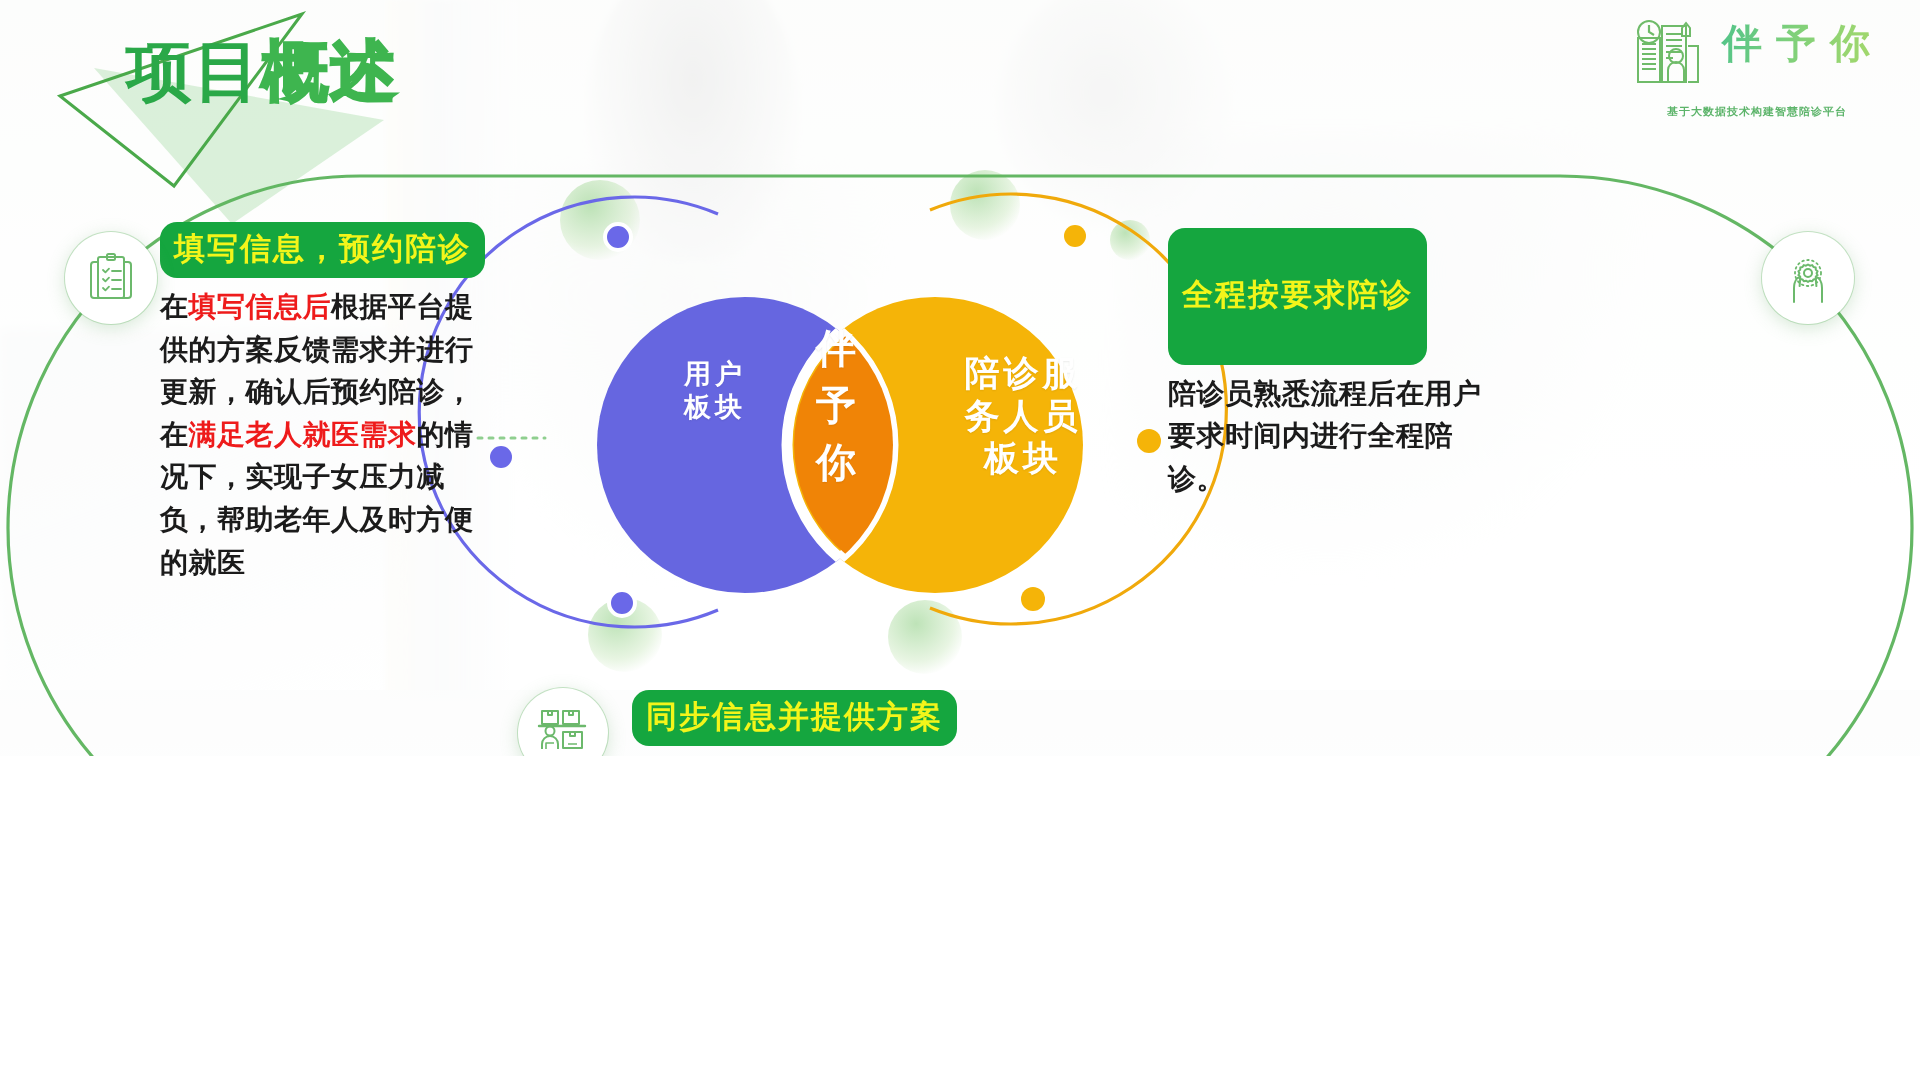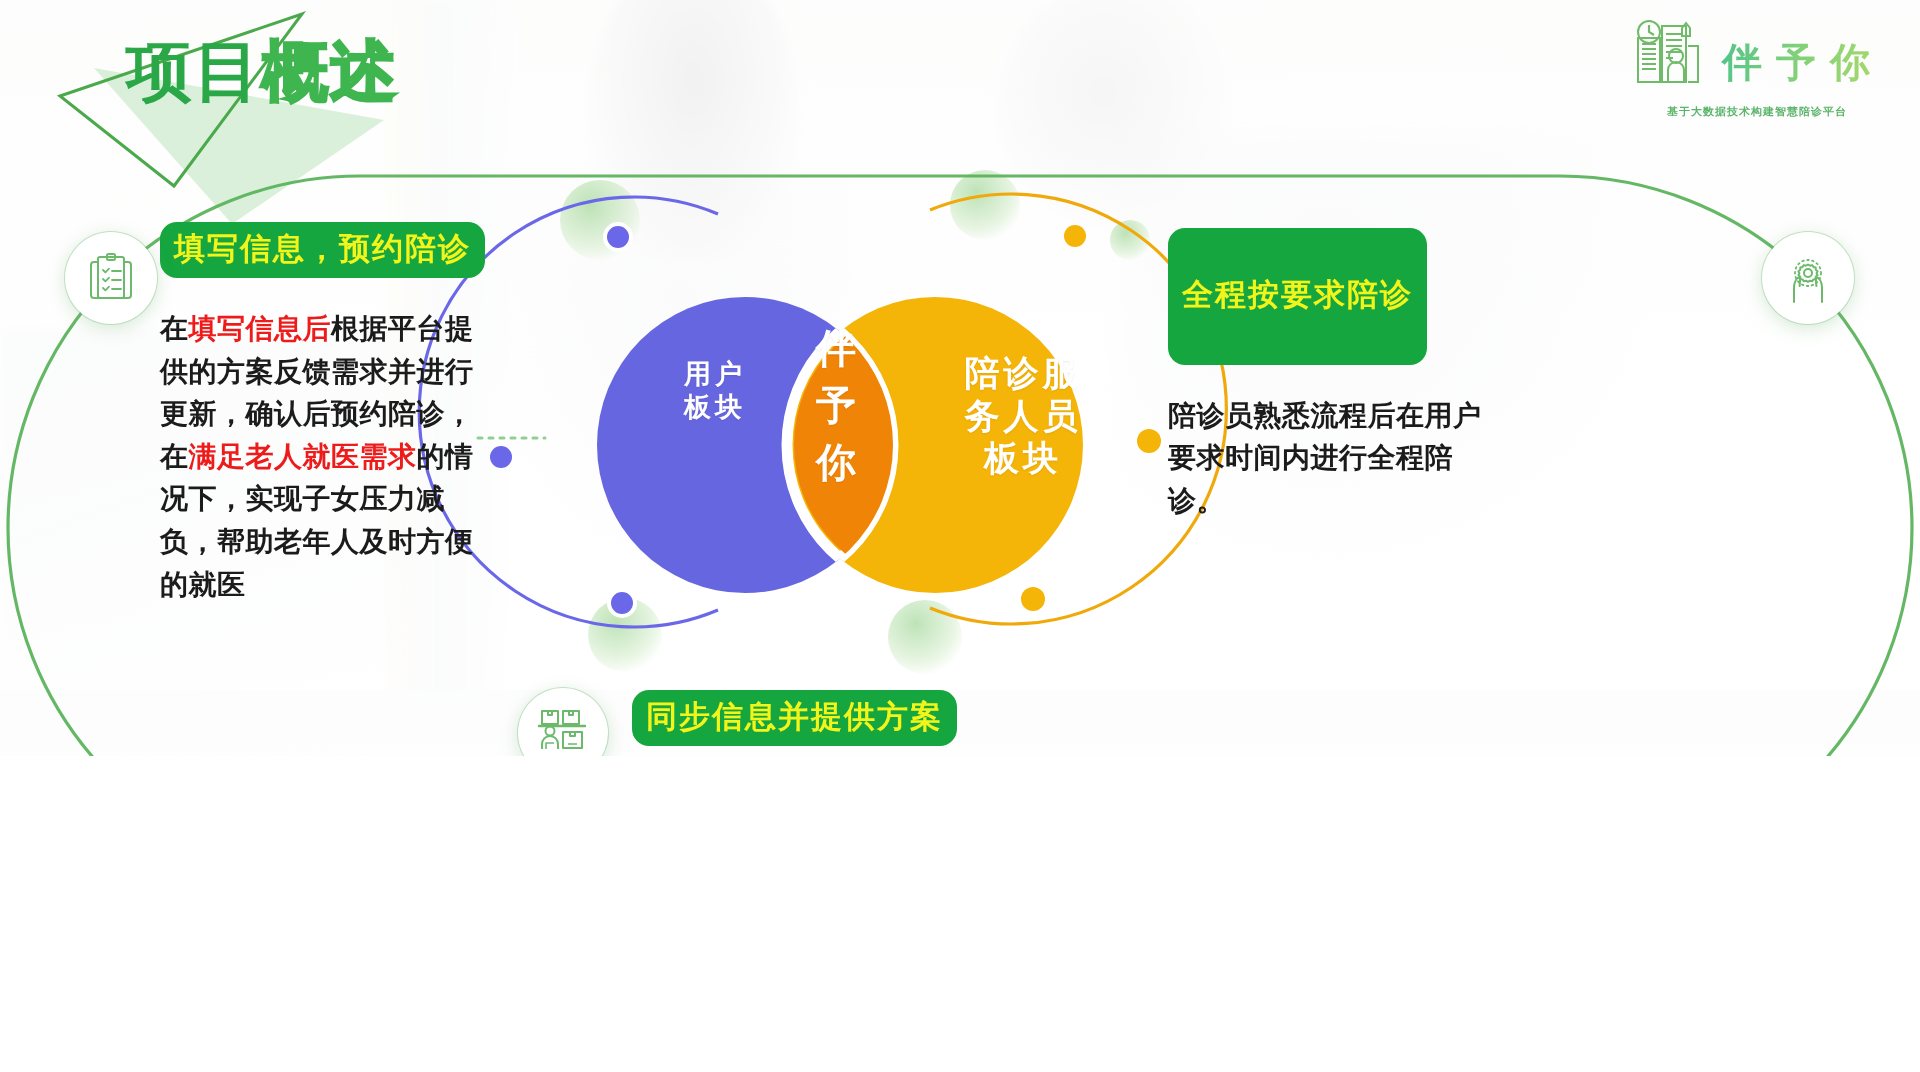--- a/index.html
+++ b/index.html
@@ -102,21 +102,21 @@
 
   
   .logo {
     position: absolute;
     right: 36px; top: 16px;
     z-index: 6;
     display: flex;
     flex-direction: column;
     align-items: center;
   }
-  .logo-row { display: flex; align-items: flex-end; gap: 10px; }
+  .logo-row { display: flex; align-items: flex-start; gap: 10px; }
   .logo-name {
     font-size: 40px; font-weight: 700; letter-spacing: 14px;
     background: linear-gradient(100deg, #4fc38a 0%, #7fd07a 45%, #a9d96a 100%);
     -webkit-background-clip: text; background-clip: text; color: transparent;
     padding-left: 6px;
   }
   .logo-tag {
     margin-top: 14px;
     font-size: 11px; letter-spacing: 1px; color: #5cb46a; font-weight: 700;
     transform: scaleY(.95);
@@ -175,21 +175,21 @@
     color: #f3f51a;
     font-weight: 700;
     font-size: 31px;
     letter-spacing: 2px;
     line-height: 1.30;
     padding: 7px 14px 9px 14px;
     white-space: pre-line;
     border-radius: 17px;
   }
   .blk-body {
-    margin-top: 30px;
+    margin-top: 8px;
     font-size: 28px;
     font-weight: 700;
     line-height: 1.52;
     color: #1b1b1b;
     letter-spacing: .5px;
   }
   .hl { color: #ee1b1b; }
 
   #block-left  { left: 160px; top: 222px; width: 330px; }
   #block-right { left: 1168px; top: 228px; width: 330px; }

